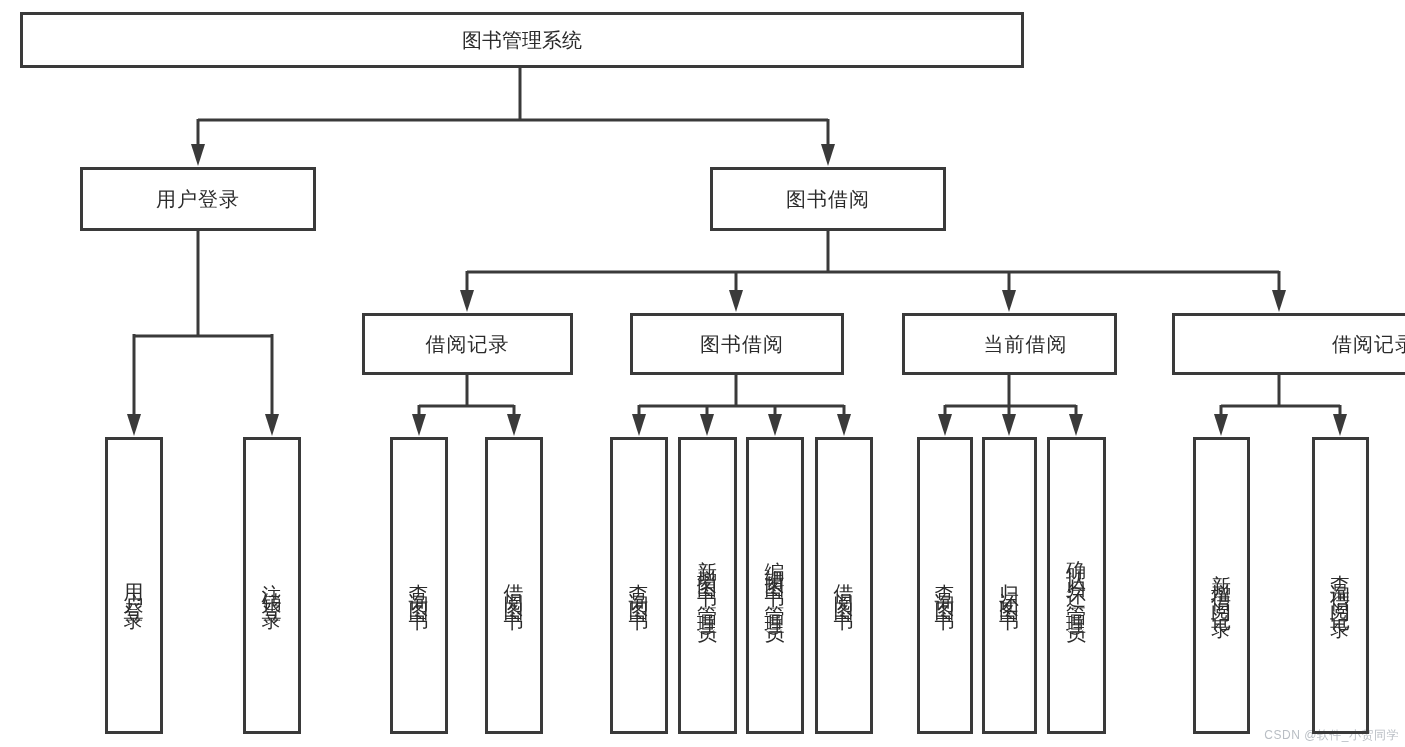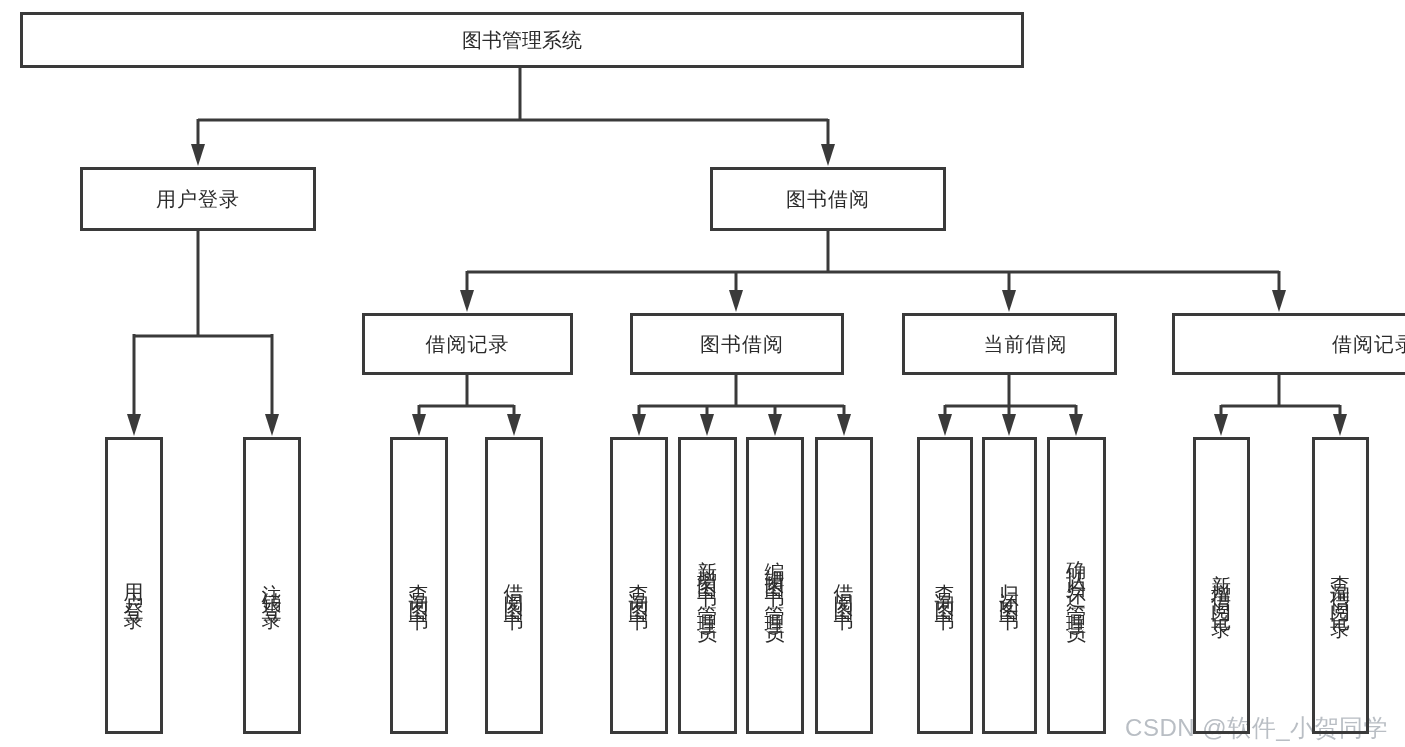--- a/index.html
+++ b/index.html
@@ -43,24 +43,24 @@
   .node.leaf span {
     writing-mode: vertical-rl;
     text-orientation: mixed;
     font-size: 20px;
     letter-spacing: 9px;
     line-height: 1;
     white-space: nowrap;
   }
   .watermark {
     position: absolute;
-    right: 17px;
+    right: 6px;
     bottom: 3px;
     z-index: 1;
-    font-size: 24px;
+    font-size: 12px;
     color: var(--watermark);
     letter-spacing: 0.5px;
     white-space: nowrap;
   }
 </style>
 </head>
 <body>
 
 <div class="canvas">
 

